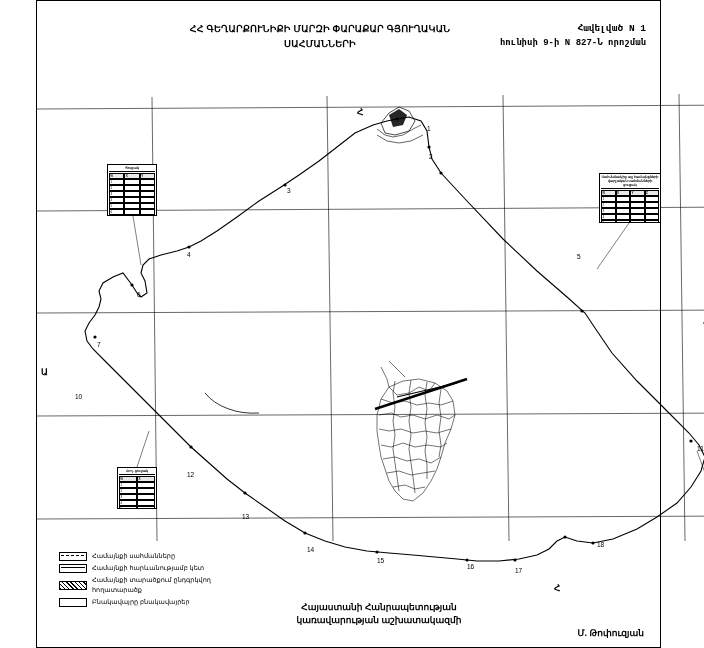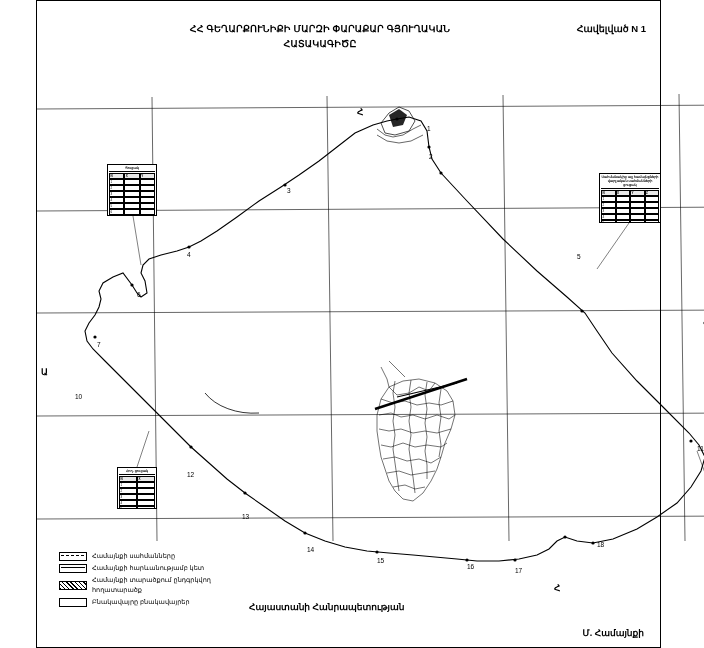--- a/index.html
+++ b/index.html
@@ -45,20 +45,21 @@
   .title-block div { white-space: nowrap; }
   .approval-block {
     position: absolute;
     right: 14px;
     top: 20px;
     width: 260px;
     text-align: right;
     font-size: 9px;
     font-weight: bold;
     line-height: 15px;
+    font-family: Liberation Mono, monospace;
   }
   .approval-block .ap-title { font-size: 9.5px; }
   .legend {
     position: absolute;
     left: 22px;
     top: 550px;
     width: 200px;
     font-size: 7px;
     line-height: 10px;
   }
@@ -101,20 +102,21 @@
   }
   .sw-dot {
     background: radial-gradient(#000 18%, transparent 20%) 0 0/4px 4px;
   }
   .legend-label { font-size: 6.5px; }
   .footer-center {
     position: absolute;
     left: 212px;
     top: 600px;
     width: 260px;
+    text-align: center;
     font-size: 9px;
     font-weight: bold;
     line-height: 13px;
   }
   .footer-right {
     position: absolute;
     right: 16px;
     top: 627px;
     font-size: 9px;
     font-weight: bold;
@@ -246,25 +248,26 @@
     <g stroke="#000" stroke-width="0.5" fill="none">
       <line x1="96" y1="215" x2="104" y2="264"></line>
       <line x1="592" y1="222" x2="560" y2="268"></line>
       <line x1="100" y1="466" x2="112" y2="430"></line>
       <line x1="668" y1="472" x2="660" y2="450"></line>
     </g>
   </svg>
 
   <div class="title-block">
     <div>ՀՀ ԳԵՂԱՐՔՈՒՆԻՔԻ ՄԱՐԶԻ ՓԱՐԱՔԱՐ ԳՅՈՒՂԱԿԱՆ</div>
-    <div>ՀԱՏԱԿԱԳԻԾԸ</div>
+    <div>ՍԱՀՄԱՆՆԵՐԻ</div>
   </div>
 
   <div class="approval-block">
     <div class="ap-title">Հավելված N 1</div>
+    <div>հունիսի 9-ի N 827-Ն որոշման</div>
   </div>
 
   <div class="legend">
     <div class="legend-row">
       <span class="legend-swatch sw-dash"></span>
       <span class="legend-label">Համայնքի սահմանները</span>
     </div>
     <div class="legend-row">
       <span class="legend-swatch sw-solid"></span>
       <span class="legend-label">Համայնքի հարևանությամբ կետ</span>
@@ -274,22 +277,23 @@
       <span class="legend-label">Համայնքի տարածքում ընդգրկվող հողատարածք</span>
     </div>
     <div class="legend-row">
       <span class="legend-swatch sw-dot"></span>
       <span class="legend-label">Բնակավայրը բնակավայրեր</span>
     </div>
   </div>
 
   <div class="footer-center">
     <div>Հայաստանի Հանրապետության</div>
+    <div>կառավարության աշխատակազմի</div>
   </div>
-  <div class="footer-right">Մ. Համայնքի</div>
+  <div class="footer-right">Մ. Թոփուզյան</div>
 
   <div id="tables-host">
       <div class="data-table tbl-nw">
         <div class="dt-caption">Ցուցակ</div>
         <div class="dt-grid" style="grid-template-columns: repeat(3, 1fr);">
           <div class="dt-cell hdr">N</div>
           <div class="dt-cell hdr">X</div>
           <div class="dt-cell hdr">Y</div>
           <div class="dt-cell">1</div>
           <div class="dt-cell"></div>

